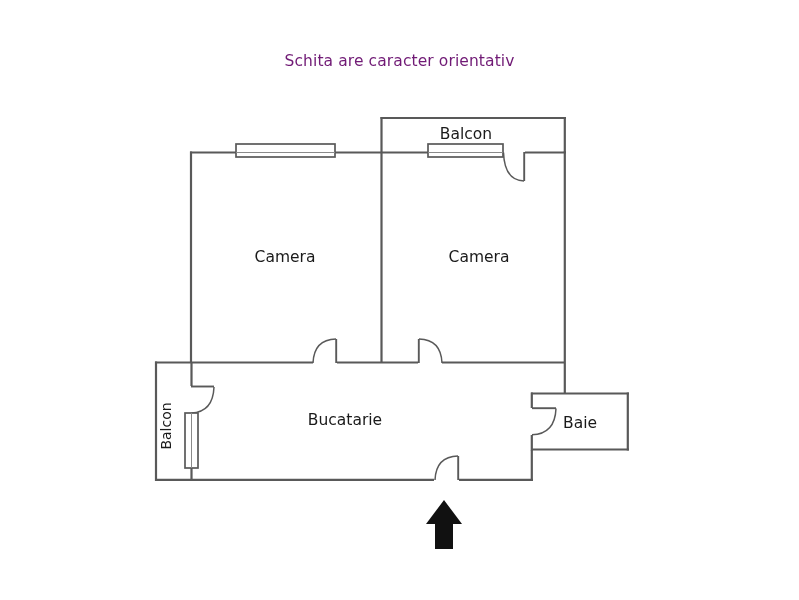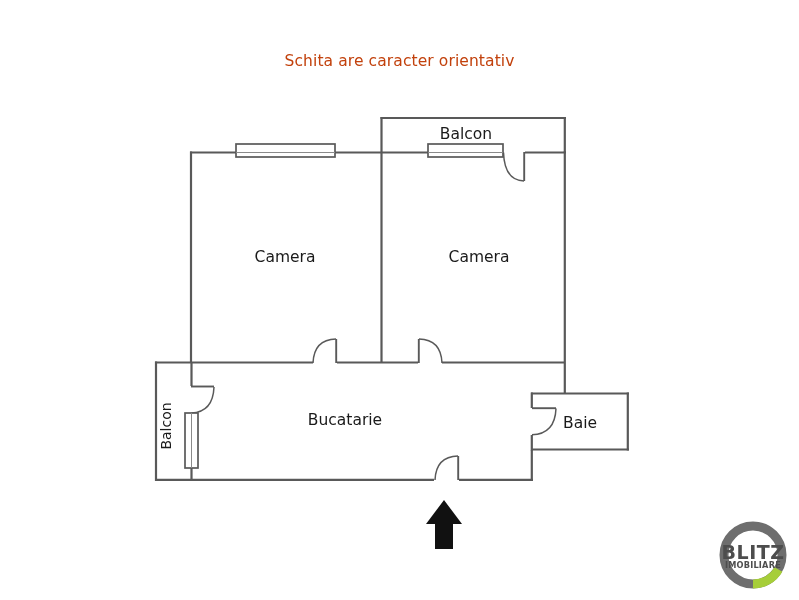--- a/index.html
+++ b/index.html
@@ -17,21 +17,21 @@
     background: #ffffff;
     overflow: hidden;
   }
   #plan-title {
     position: absolute;
     left: 0;
     top: 52px;
     width: 799px;
     text-align: center;
     font-size: 15.5px;
-    color: #c2410c;
+    color: #701a75;
     letter-spacing: 0.1px;
     font-family: "DejaVu Sans", sans-serif;
   }
   #floorplan-svg {
     position: absolute;
     left: 0;
     top: 0;
   }
   .room-label {
     font-family: "DejaVu Sans", sans-serif;
@@ -167,22 +167,14 @@
     </g>
 
     <text class="room-label" x="285" y="262" text-anchor="middle" fill="#1a1a1a">Camera</text>
     <text class="room-label" x="479" y="262" text-anchor="middle" fill="#1a1a1a">Camera</text>
     <text class="room-label" x="466" y="139" text-anchor="middle" fill="#1a1a1a">Balcon</text>
     <text class="room-label" x="345" y="425" text-anchor="middle" fill="#1a1a1a">Bucatarie</text>
     <text class="room-label" x="580" y="428" text-anchor="middle" fill="#1a1a1a">Baie</text>
     <text class="room-label-small" x="171" y="426" text-anchor="middle" transform="rotate(-90 171 426)" fill="#1a1a1a">Balcon</text>
   </svg>
 
-  <div id="logo">
-    <svg width="74" height="74" viewBox="0 0 74 74">
-      <circle cx="37" cy="37" r="29" fill="none" stroke="#6e6e6e" stroke-width="9"></circle>
-      <path d="M 37 66 A 29 29 0 0 0 62.5 51.5" fill="none" stroke="#a6ce39" stroke-width="9" stroke-linecap="butt"></path>
-      <text x="37" y="41" text-anchor="middle" font-family="DejaVu Sans, sans-serif" font-size="19" font-weight="bold" fill="#4d4d4d" letter-spacing="0.5">BLITZ</text>
-      <text x="37" y="50" text-anchor="middle" font-family="DejaVu Sans, sans-serif" font-size="8.2" font-weight="bold" fill="#4d4d4d" letter-spacing="0.2">IMOBILIARE</text>
-    </svg>
-  </div>
 
 </div>
 
 </body></html>

